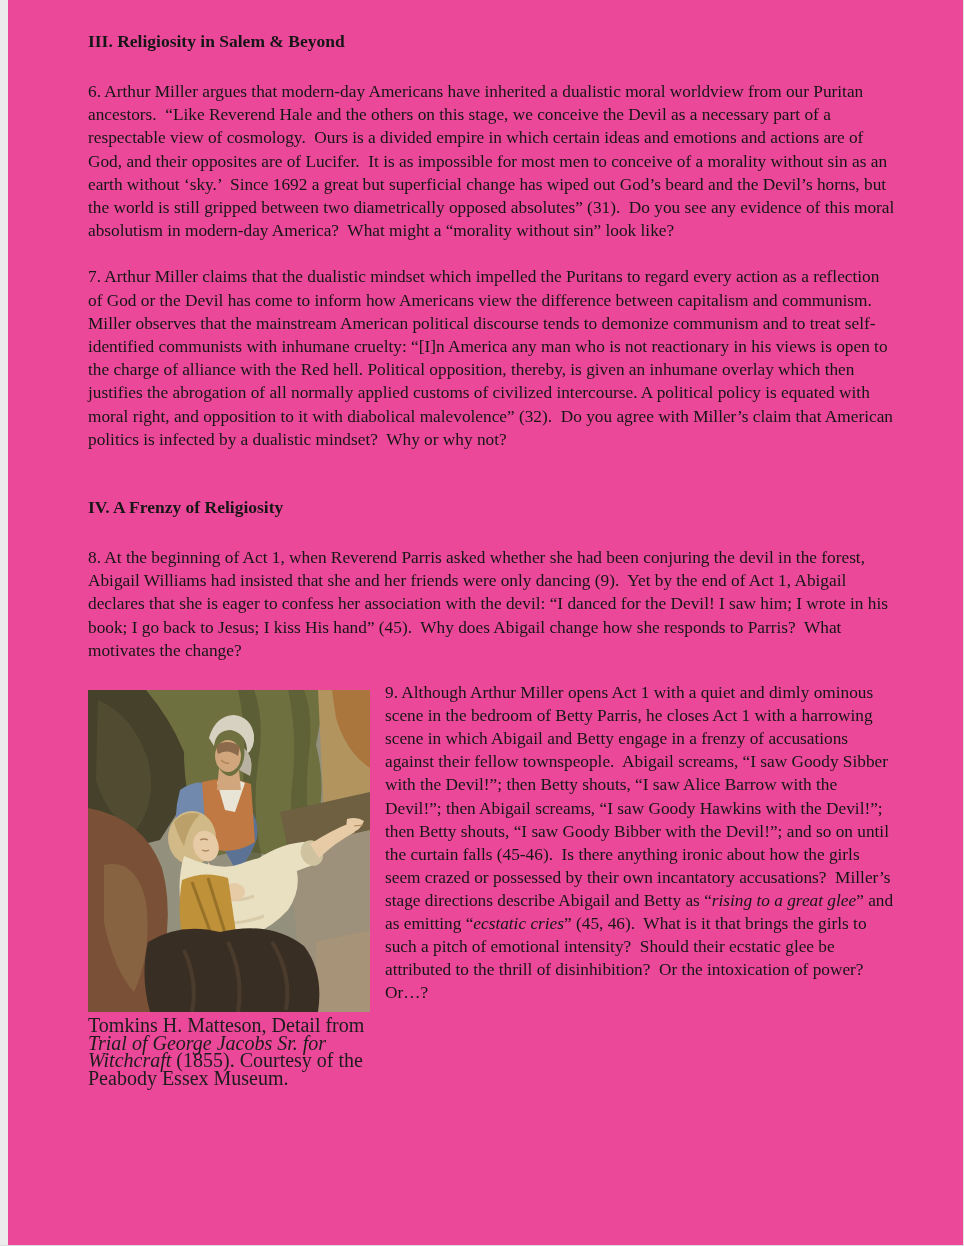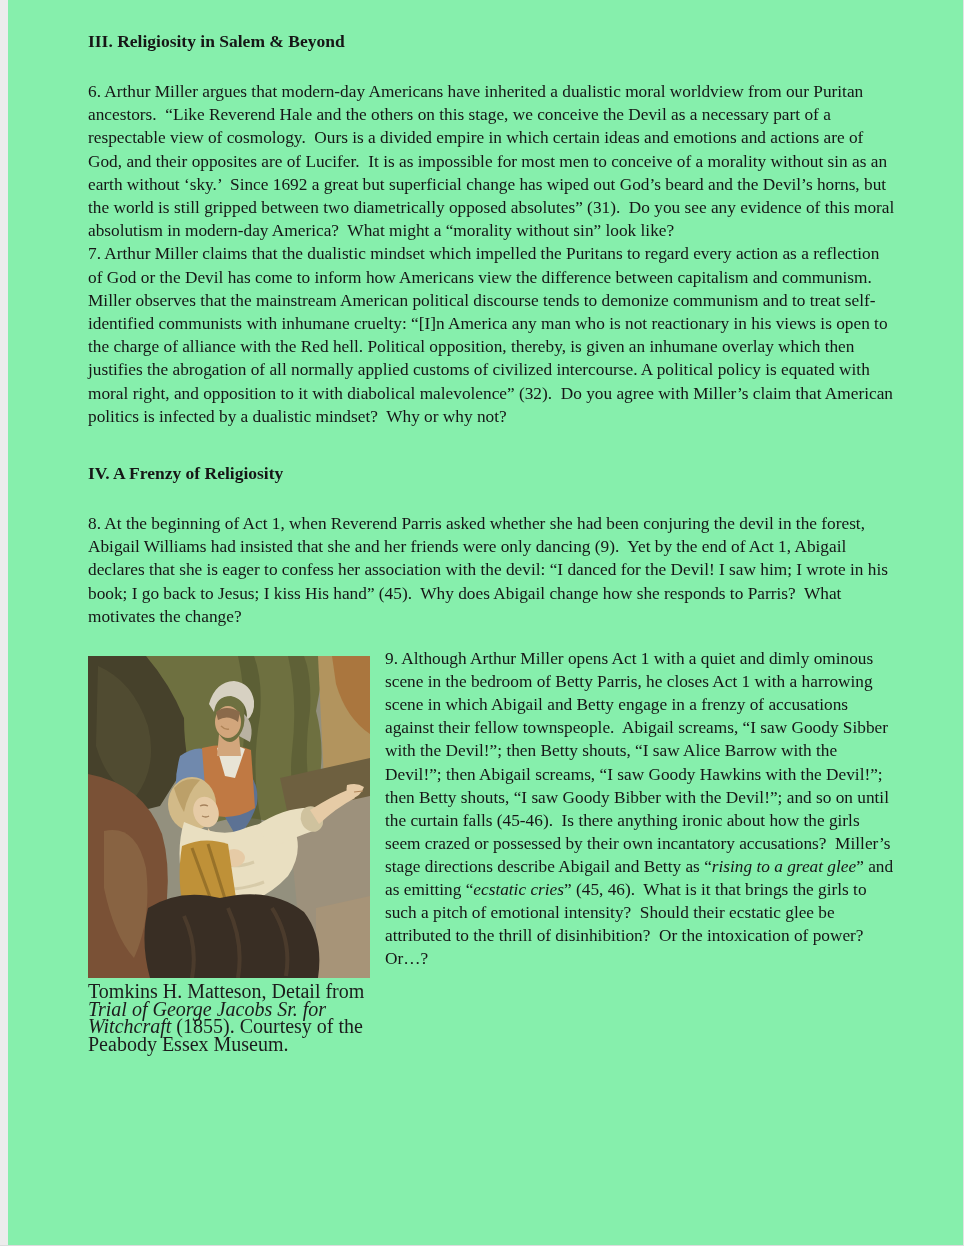--- a/index.html
+++ b/index.html
@@ -1,20 +1,20 @@
 <!DOCTYPE html>
 <html><head>
 <meta charset="utf-8">
 <style>
   html, body { margin: 0; padding: 0; background: #ffffff; }
   .page {
     position: relative;
     width: 964px;
     height: 1246px;
-    background: #86efac;
+    background: #ec4899;
     font-family: "Liberation Serif", serif;
     color: #161616;
     overflow: hidden;
     border-right: 1px solid #e3e3e3;
     border-bottom: 1px solid #dcdcdc;
     box-sizing: border-box;
   }
   .left-edge {
     position: absolute;
     left: 0; top: 0;
@@ -33,22 +33,22 @@
     line-height: 23px;
     margin: 0 0 27px 0;
     white-space: pre-wrap;
   }
   .para {
     font-size: 17.3px;
     line-height: 23.2px;
     margin: 0;
     white-space: pre-wrap;
   }
-  .para.q6 { }
-  .para.q7 { margin-bottom: 34px; }
+  .para.q6 { margin-bottom: 23px; }
+  .para.q7 { margin-bottom: 45px; }
   .para.q8 { margin-bottom: 19px; }
   .figure-row {
     display: flex;
     align-items: flex-start;
     gap: 15px;
   }
   .figure-col { width: 282px; flex: 0 0 282px; }
   .painting {
     display: block;
     width: 282px;

